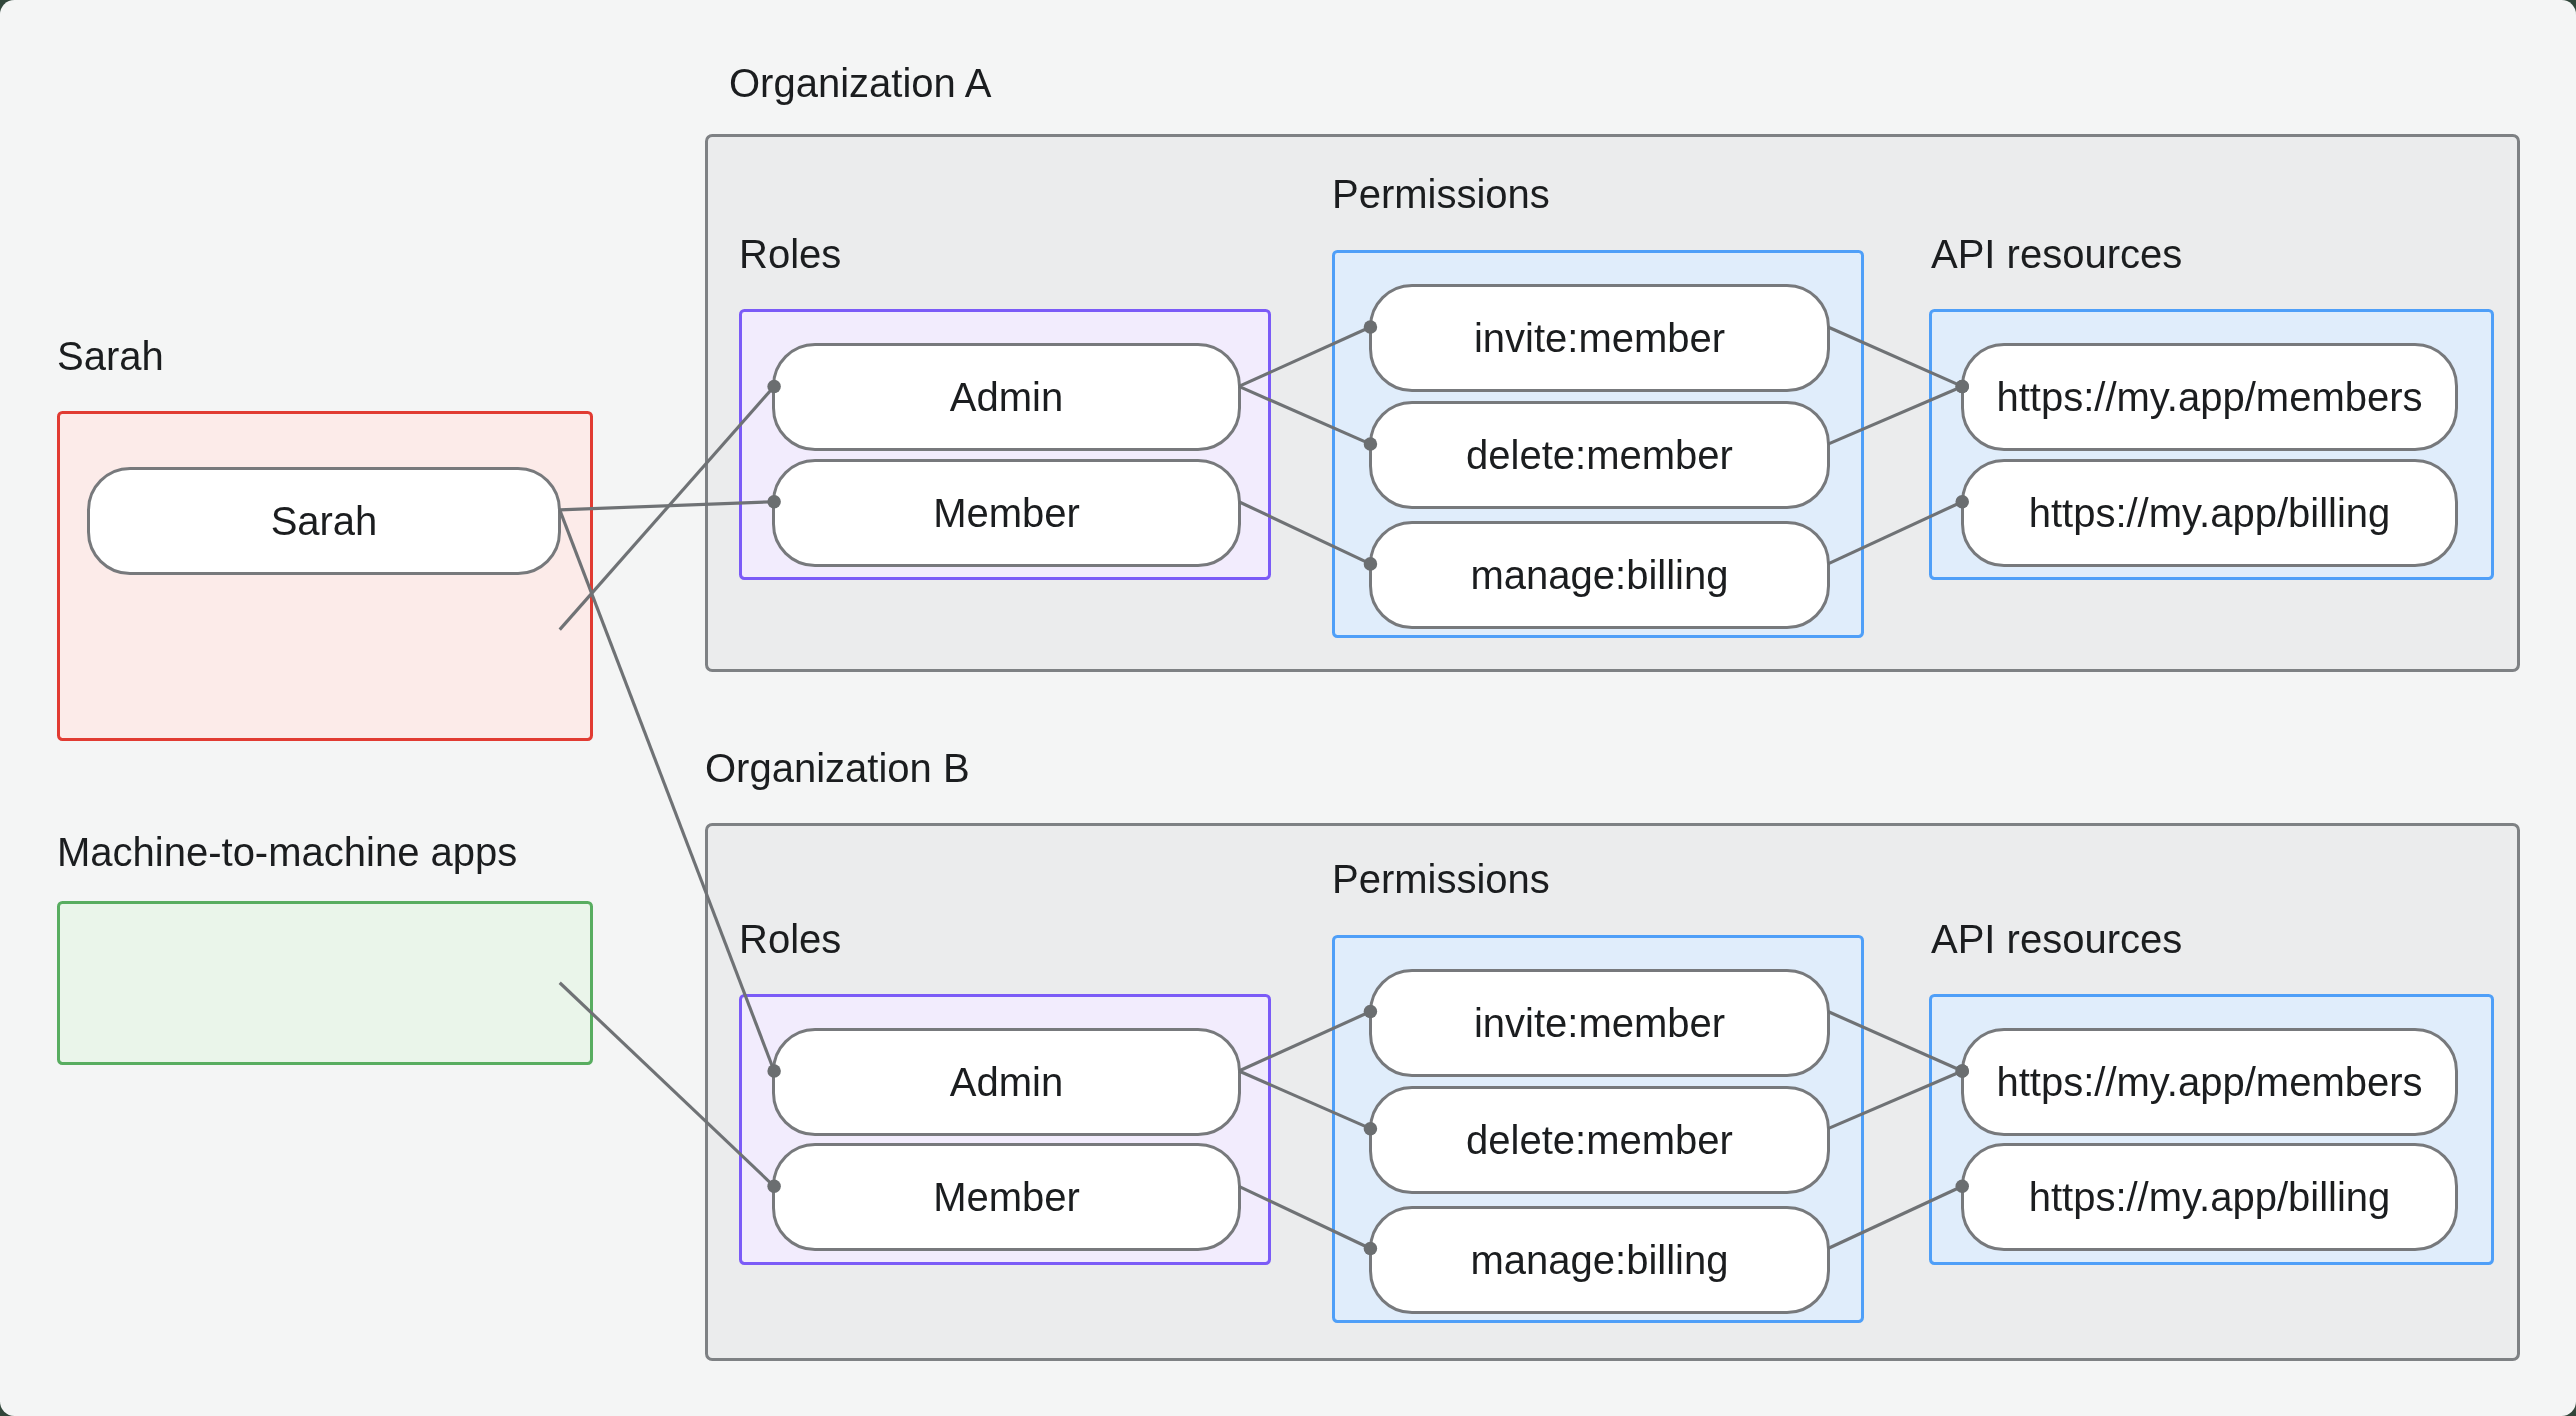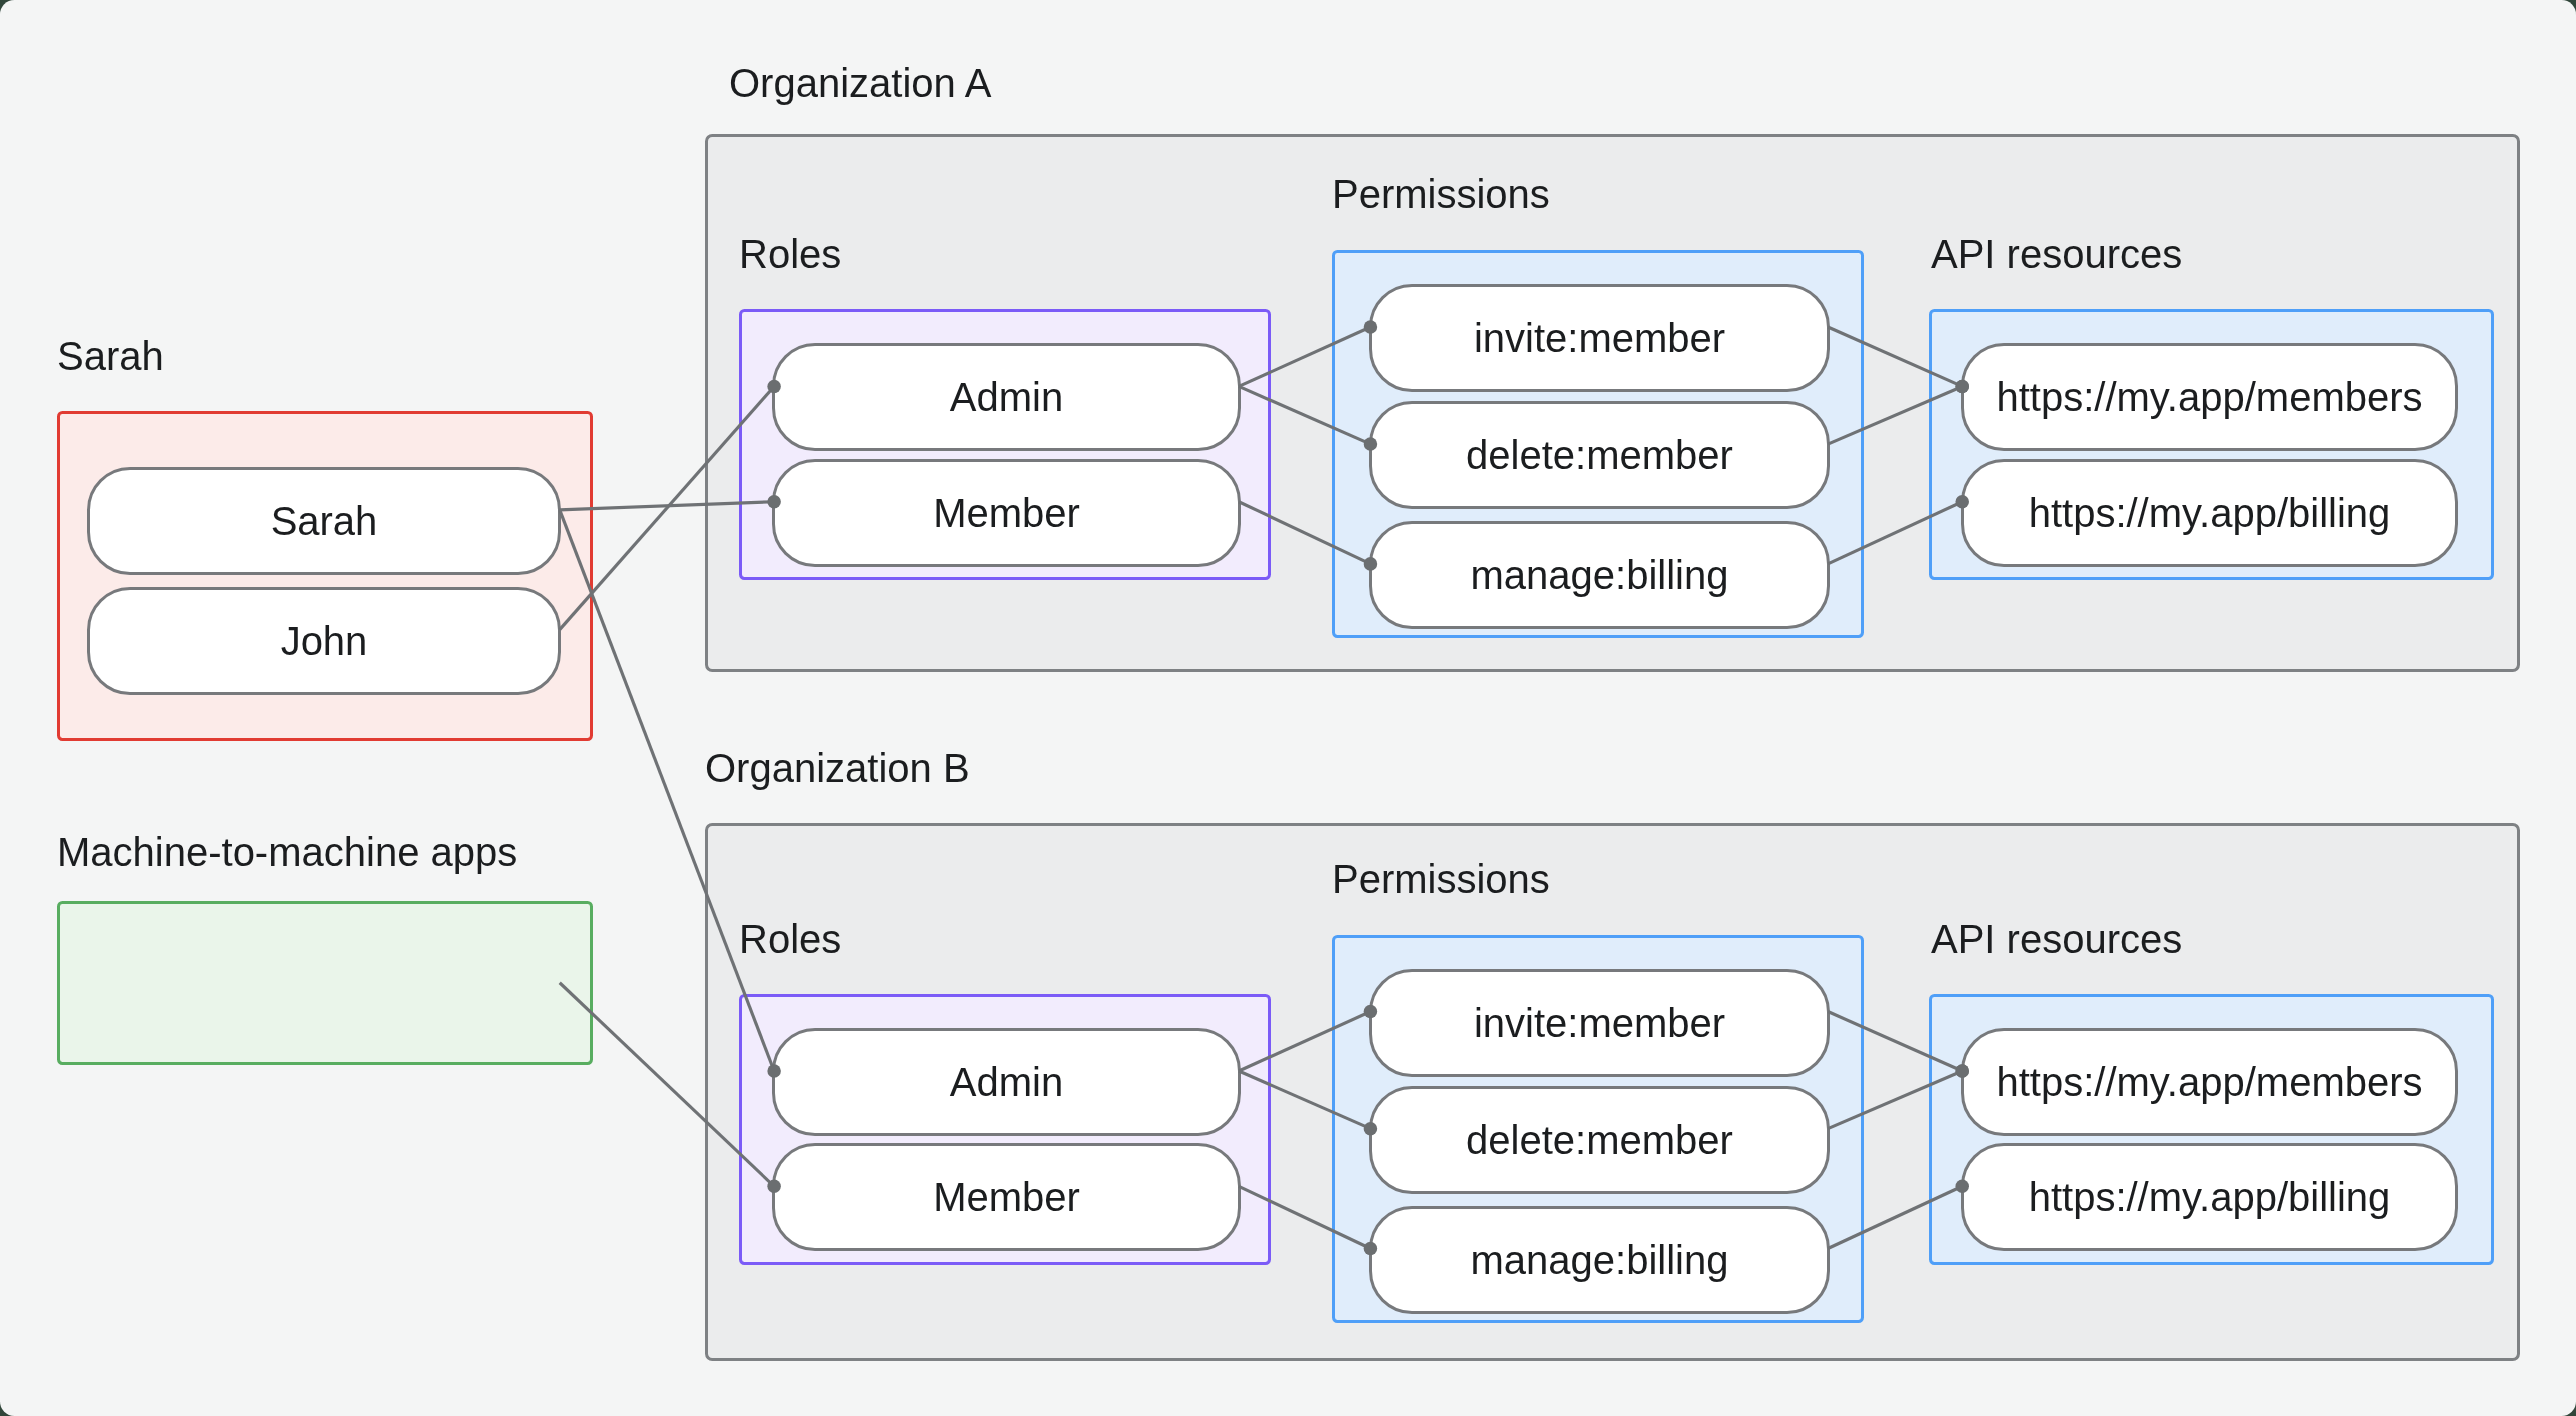--- a/index.html
+++ b/index.html
@@ -49,23 +49,20 @@
 </style>
 </head>
 <body>
 
 <div class="page">
 
   <div class="lbl" style="left:57px;top:328px;">Sarah</div>
   <div class="box red" style="left:57px;top:411px;width:536px;height:330px;"></div>
   <div class="pill" style="left:87px;top:467px;width:474px;">
     <span>Sarah</span>
-  </div>
-  <div class="pill" style="left:87px;top:587px;width:474px;">
-    <span>John</span>
   </div>
 
   <div class="lbl" style="left:57px;top:824px;">Machine-to-machine apps</div>
   <div class="box green" style="left:57px;top:901px;width:536px;height:164px;"></div>
 
   <div class="lbl" style="left:705px;top:55px;margin-left:24px;">Organization A</div>
   <div class="box org" style="left:705px;top:134px;width:1815px;height:538px;"></div>
 
   <div class="lbl" style="left:739px;top:226px;">Roles</div>
   <div class="box purple" style="left:739px;top:309px;width:532px;height:271px;"></div>

